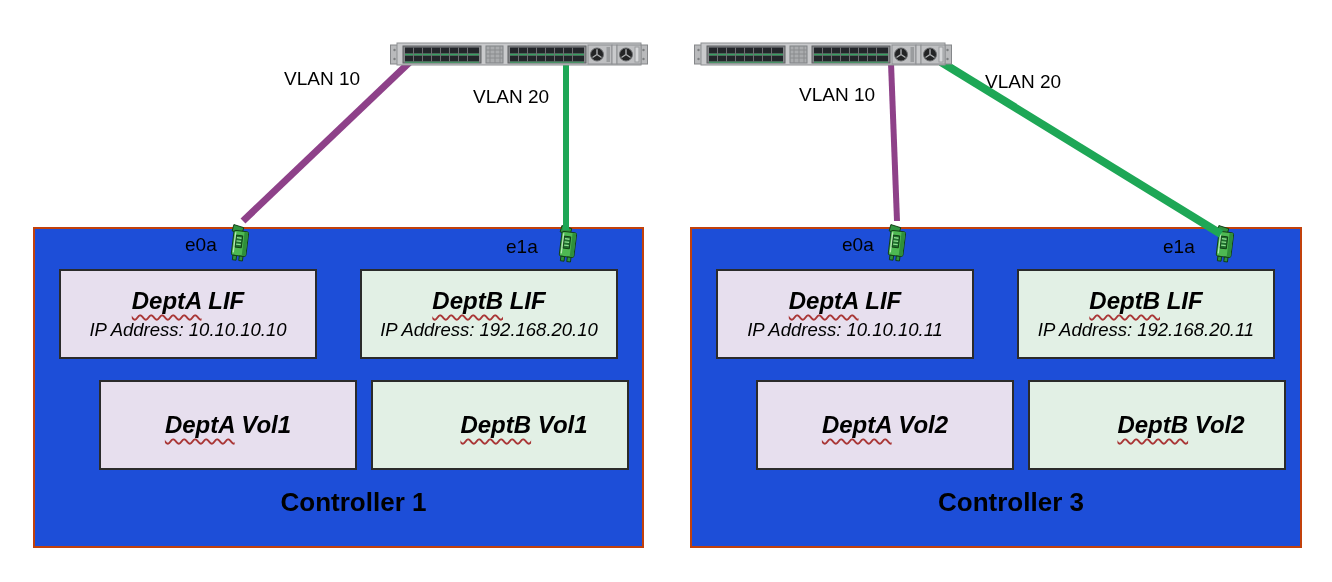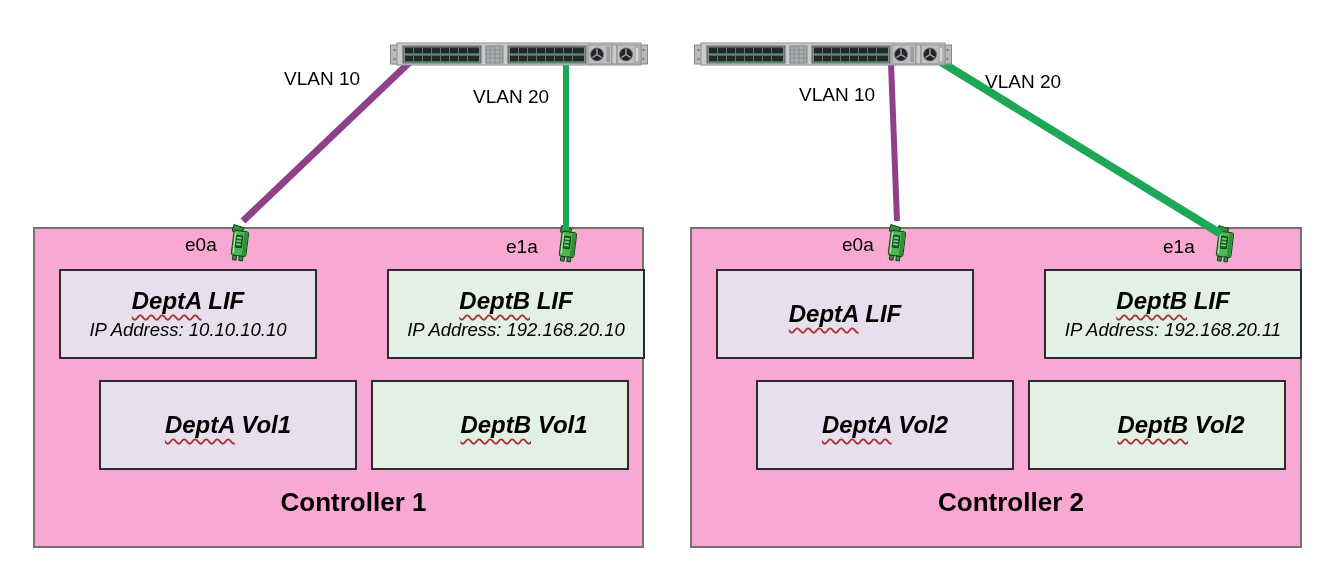--- a/index.html
+++ b/index.html
@@ -9,29 +9,29 @@
   
   #wires{position:absolute;left:0;top:0;width:1332px;height:582px;z-index:1;pointer-events:none;}
 
   
   .switch{position:absolute;width:258px;height:26px;z-index:2;}
 
   
   .vlan-label{position:absolute;font-size:19px;color:#000;z-index:3;white-space:nowrap;}
 
   
-  .controller{position:absolute;width:611px;height:321px;background:#f9a8d4;border:2px solid #737373;box-sizing:border-box;z-index:0;}
+  .controller{position:absolute;width:611px;height:321px;background:#1d4ed8;border:2px solid #c2410c;box-sizing:border-box;z-index:0;}
   .controller-name{position:absolute;left:0;right:0;top:258px;text-align:center;font-size:26px;font-weight:bold;color:#000;padding-left:30px;}
 
   .inner-box{position:absolute;width:258px;height:90px;border:2px solid #2b2b2b;box-sizing:border-box;
              display:flex;flex-direction:column;align-items:center;justify-content:center;text-align:center;font-style:italic;}
   .fill-a{background:#e7dfee;}
   .fill-b{background:#e2f0e5;}
   .pos-lif-a{left:24px;top:40px;}
-  .pos-lif-b{left:352px;top:40px;}
+  .pos-lif-b{left:325px;top:40px;}
   .pos-vol-a{left:24px;top:151px;margin-left:40px;}
   .pos-vol-b{left:336px;top:151px;padding-left:48px;}
 
   .box-title{font-size:24px;font-weight:bold;line-height:1.15;color:#000;white-space:nowrap;}
   .box-sub{font-size:18.5px;line-height:1.25;color:#000;margin-top:3px;white-space:nowrap;}
   .sq{text-decoration:underline wavy #a93636;text-decoration-thickness:1.5px;text-underline-offset:5px;}
 
   
   .port-label{position:absolute;font-size:19px;color:#000;z-index:3;white-space:nowrap;}
   .nic{position:absolute;width:24px;height:40px;z-index:4;transform:rotate(7deg);}
@@ -186,27 +186,28 @@
     <svg class="nic p-e0a-icon">
         <use href="#sym-nic"></use>
       </svg>
     <div class="port-label p-e1a-label">e1a</div>
     <svg class="nic p-e1a-icon">
         <use href="#sym-nic"></use>
       </svg>
 
     <div class="inner-box fill-a pos-lif-a">
       <div class="box-title"><span class="sq">DeptA</span> <span>LIF</span></div>
+      <div class="box-sub">IP Address: 10.10.10.11</div>
     </div>
     <div class="inner-box fill-b pos-lif-b">
       <div class="box-title"><span class="sq">DeptB</span> <span>LIF</span></div>
       <div class="box-sub">IP Address: 192.168.20.11</div>
     </div>
     <div class="inner-box fill-a pos-vol-a">
       <div class="box-title"><span class="sq">DeptA</span> <span>Vol2</span></div>
     </div>
     <div class="inner-box fill-b pos-vol-b">
       <div class="box-title"><span class="sq">DeptB</span> <span>Vol2</span></div>
     </div>
-    <div class="controller-name">Controller 2</div>
+    <div class="controller-name">Controller 3</div>
   </div>
 
 </div>
 
 </body></html>

